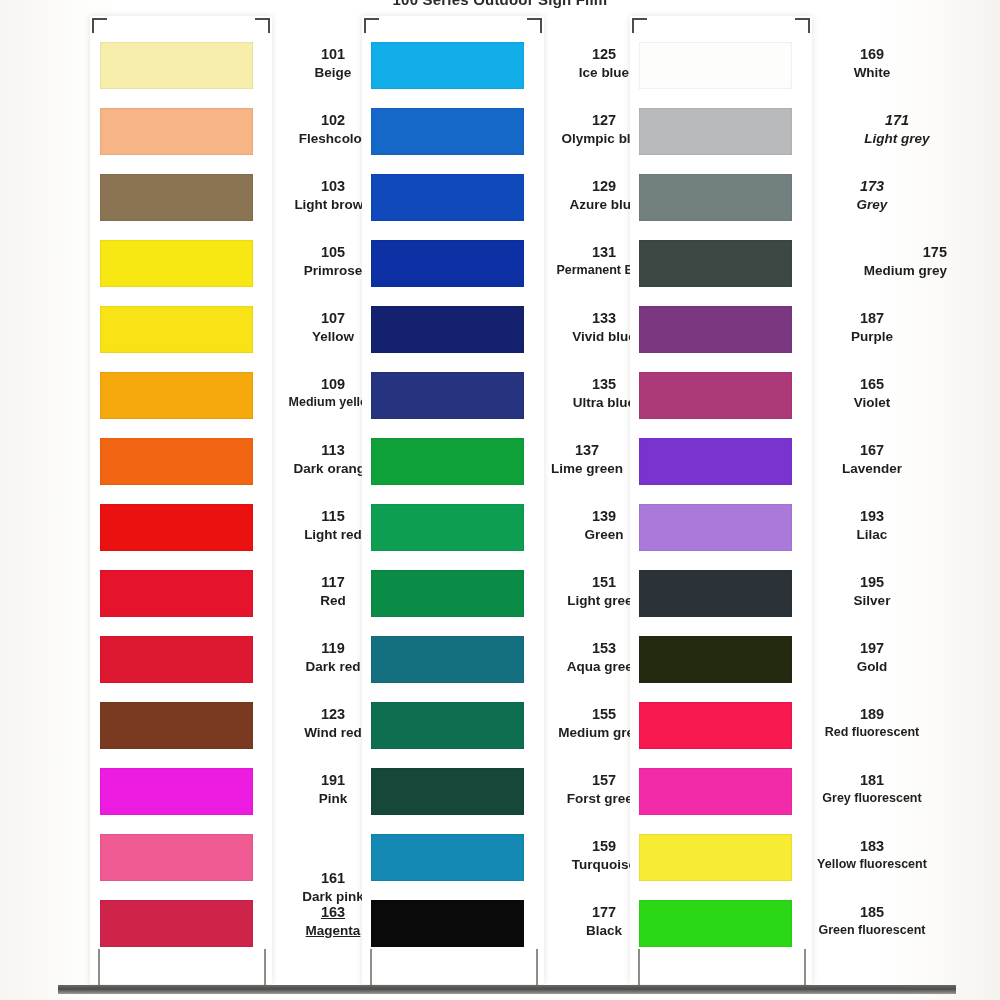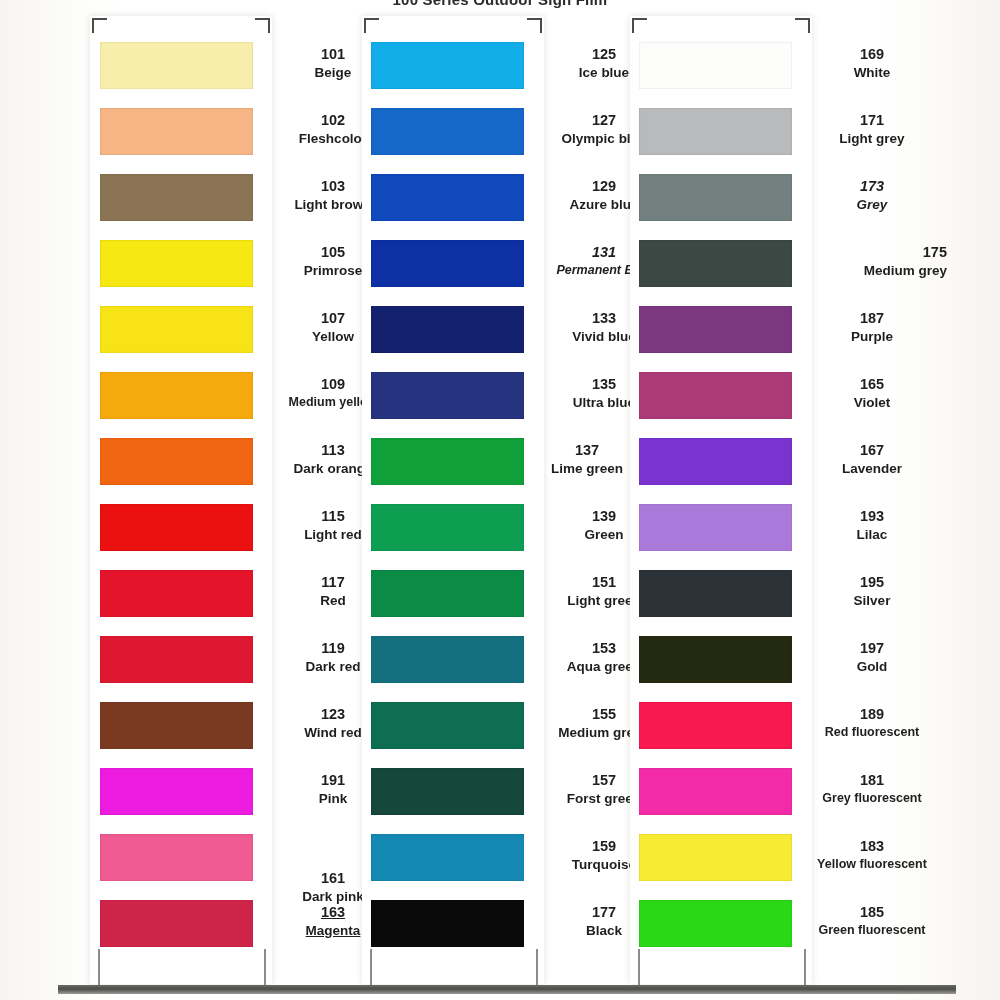--- a/index.html
+++ b/index.html
@@ -164,21 +164,21 @@
       <div class="label" style="left: 529px; top: 111px;">
         <span class="code">127</span>
         <span class="name">Olympic blue</span>
       </div>
       <div class="swatch" title="129 Azure blue" style="position: absolute; left: 371px; top: 174px; background: rgb(16, 73, 188);"></div>
       <div class="label" style="left: 529px; top: 177px;">
         <span class="code">129</span>
         <span class="name">Azure blue</span>
       </div>
       <div class="swatch" title="131 Permanent Blue" style="position: absolute; left: 371px; top: 240px; background: rgb(13, 49, 164);"></div>
-      <div class="label" style="left: 529px; top: 243px; font-style: italic;">
+      <div class="label" style="left: 529px; top: 243px;">
         <span class="code">131</span>
         <span class="name long">Permanent Blue</span>
       </div>
       <div class="swatch" title="133 Vivid blue" style="position: absolute; left: 371px; top: 306px; background: rgb(19, 33, 111);"></div>
       <div class="label" style="left: 529px; top: 309px;">
         <span class="code">133</span>
         <span class="name">Vivid blue</span>
       </div>
       <div class="swatch" title="135 Ultra blue" style="position: absolute; left: 371px; top: 372px; background: rgb(38, 51, 126);"></div>
       <div class="label" style="left: 529px; top: 375px;">
@@ -230,21 +230,21 @@
       <div class="strip" style="left: 630px; width: 182px; height: 968px;">
         <div class="cmark tl"></div>
         <div class="cmark tr"></div>
       </div>
       <div class="swatch" title="169 White" style="position: absolute; left: 639px; top: 42px; background: rgb(253, 253, 251);"></div>
       <div class="label" style="left: 797px; top: 45px;">
         <span class="code">169</span>
         <span class="name">White</span>
       </div>
       <div class="swatch" title="171 Light grey" style="position: absolute; left: 639px; top: 108px; background: rgb(185, 186, 187);"></div>
-      <div class="label" style="left: 797px; top: 111px;">
+      <div class="label" style="left: 822px; top: 111px; font-style: italic;">
         <span class="code">171</span>
         <span class="name">Light grey</span>
       </div>
       <div class="swatch" title="173 Grey" style="position: absolute; left: 639px; top: 174px; background: rgb(114, 128, 127);"></div>
       <div class="label" style="left: 797px; top: 177px; font-style: italic;">
         <span class="code">173</span>
         <span class="name">Grey</span>
       </div>
       <div class="swatch" title="175 Medium grey" style="position: absolute; left: 639px; top: 240px; background: rgb(60, 72, 68);"></div>
       <div class="label" style="left: 797px; top: 243px; text-align: right;">

